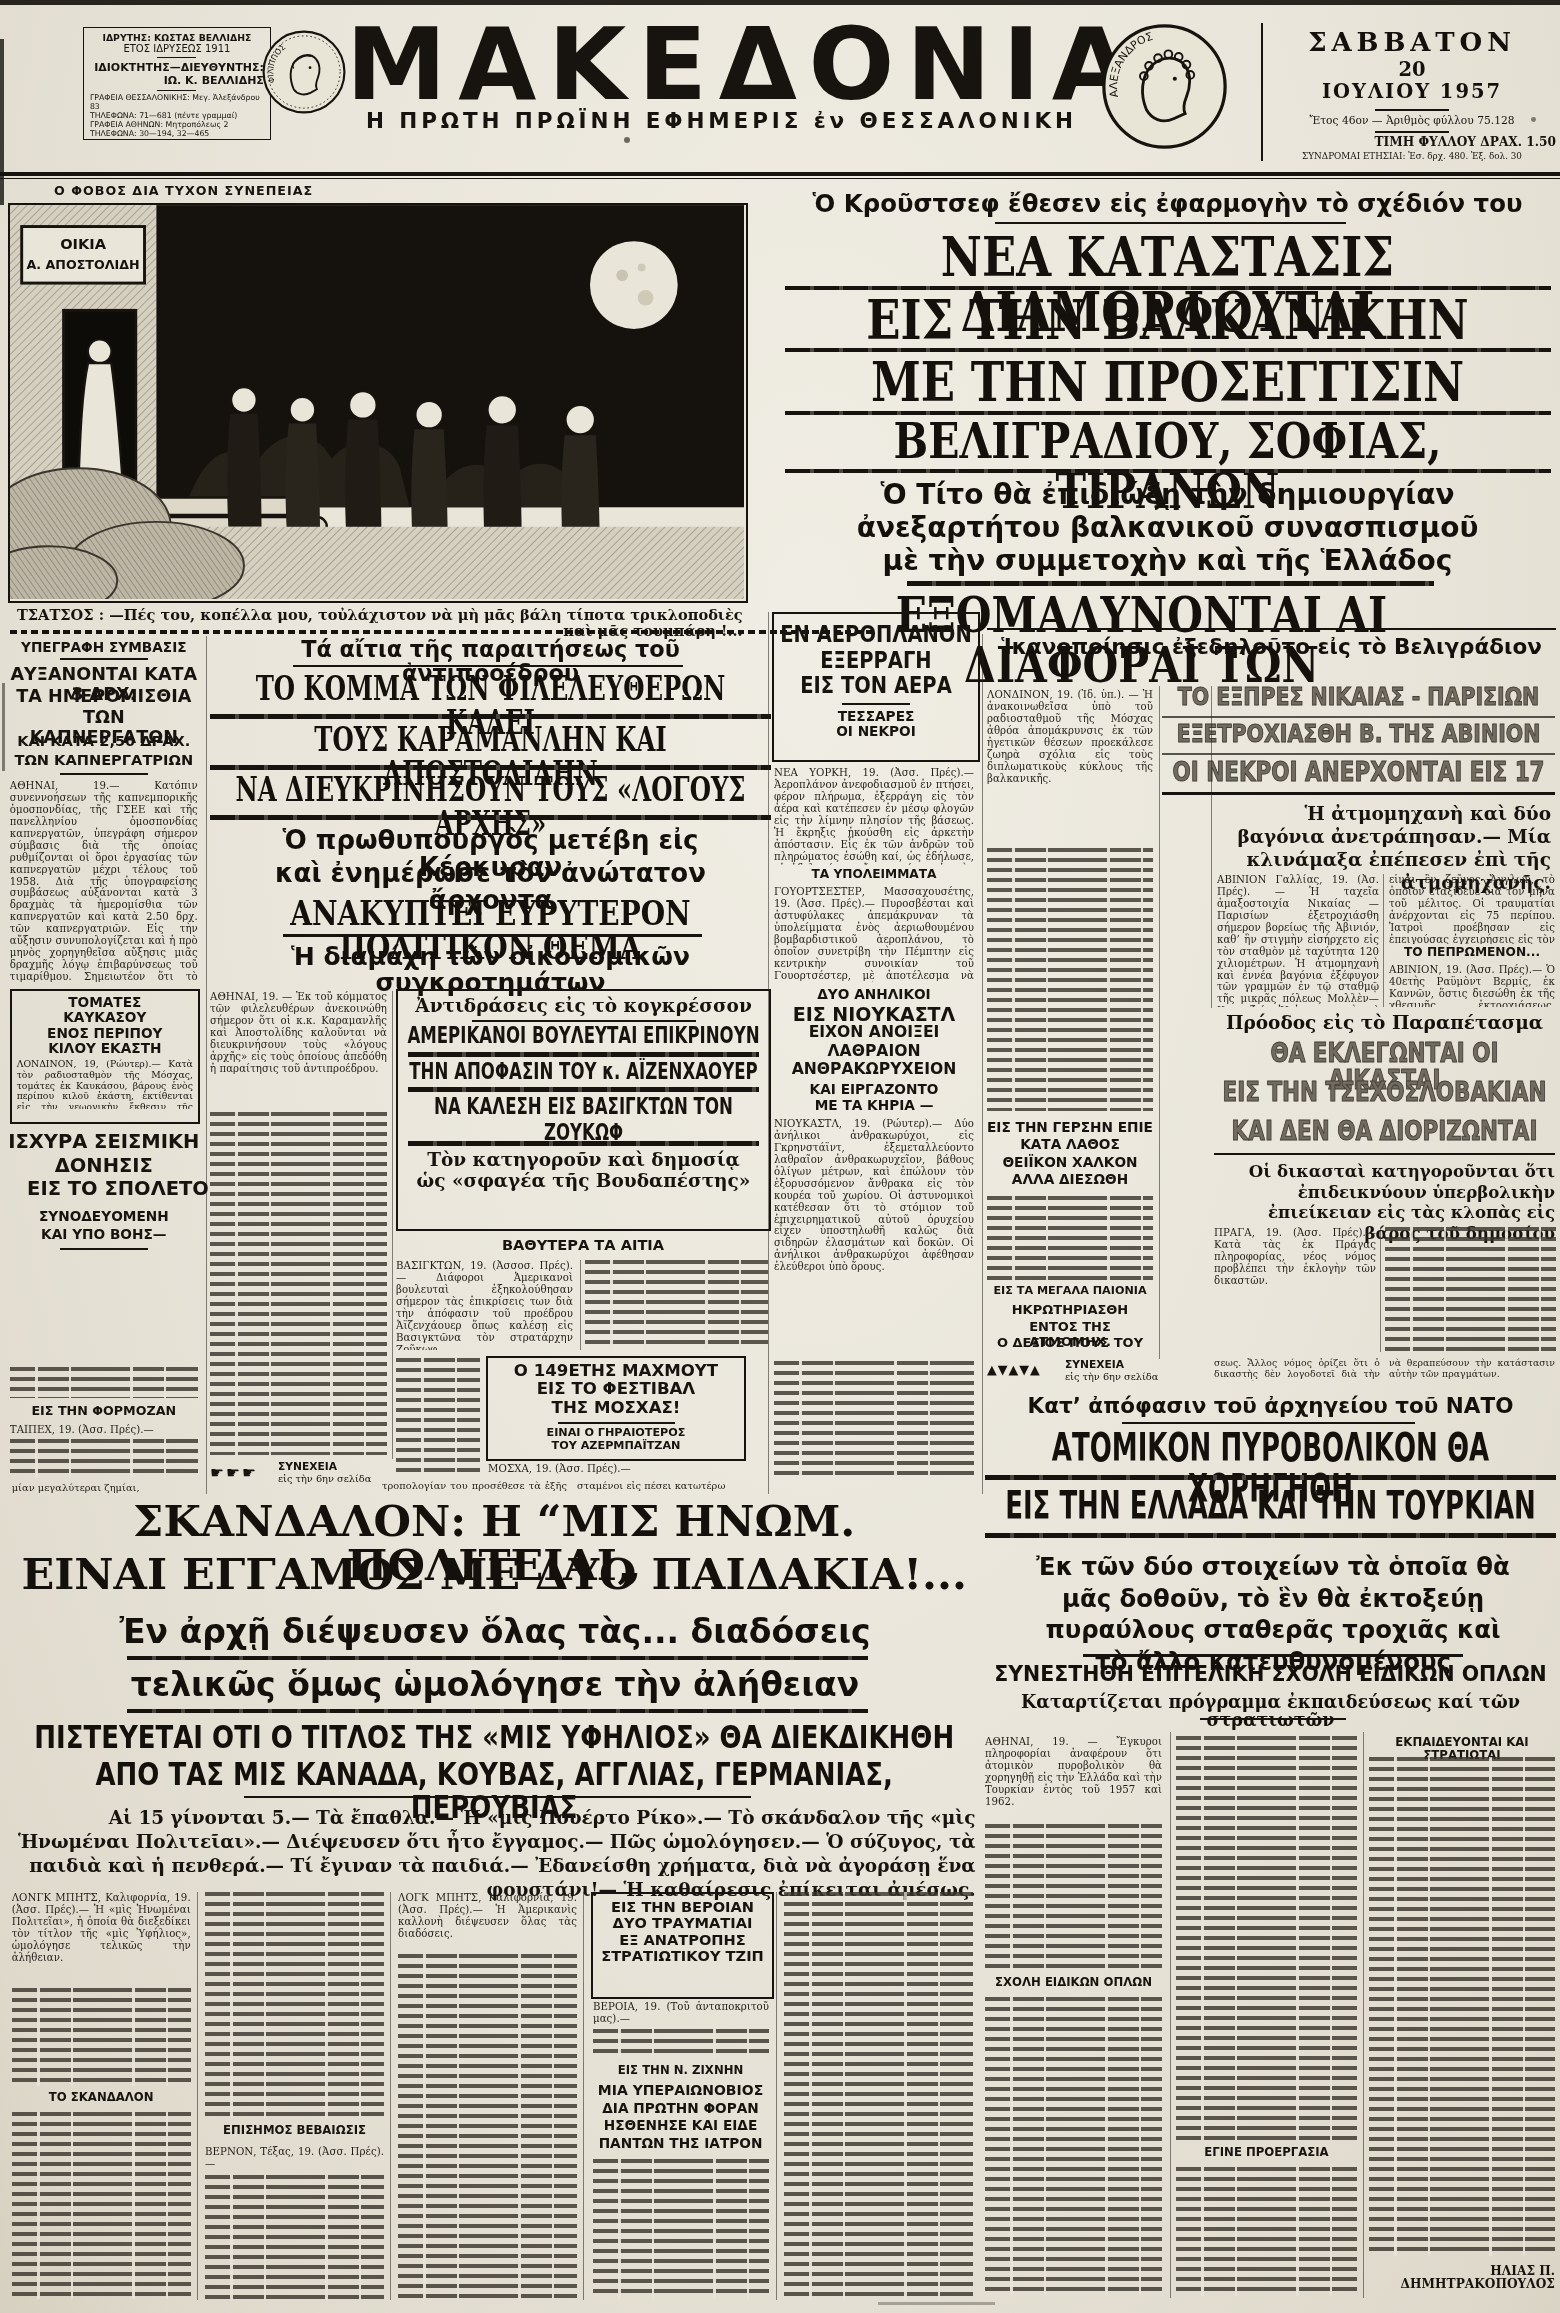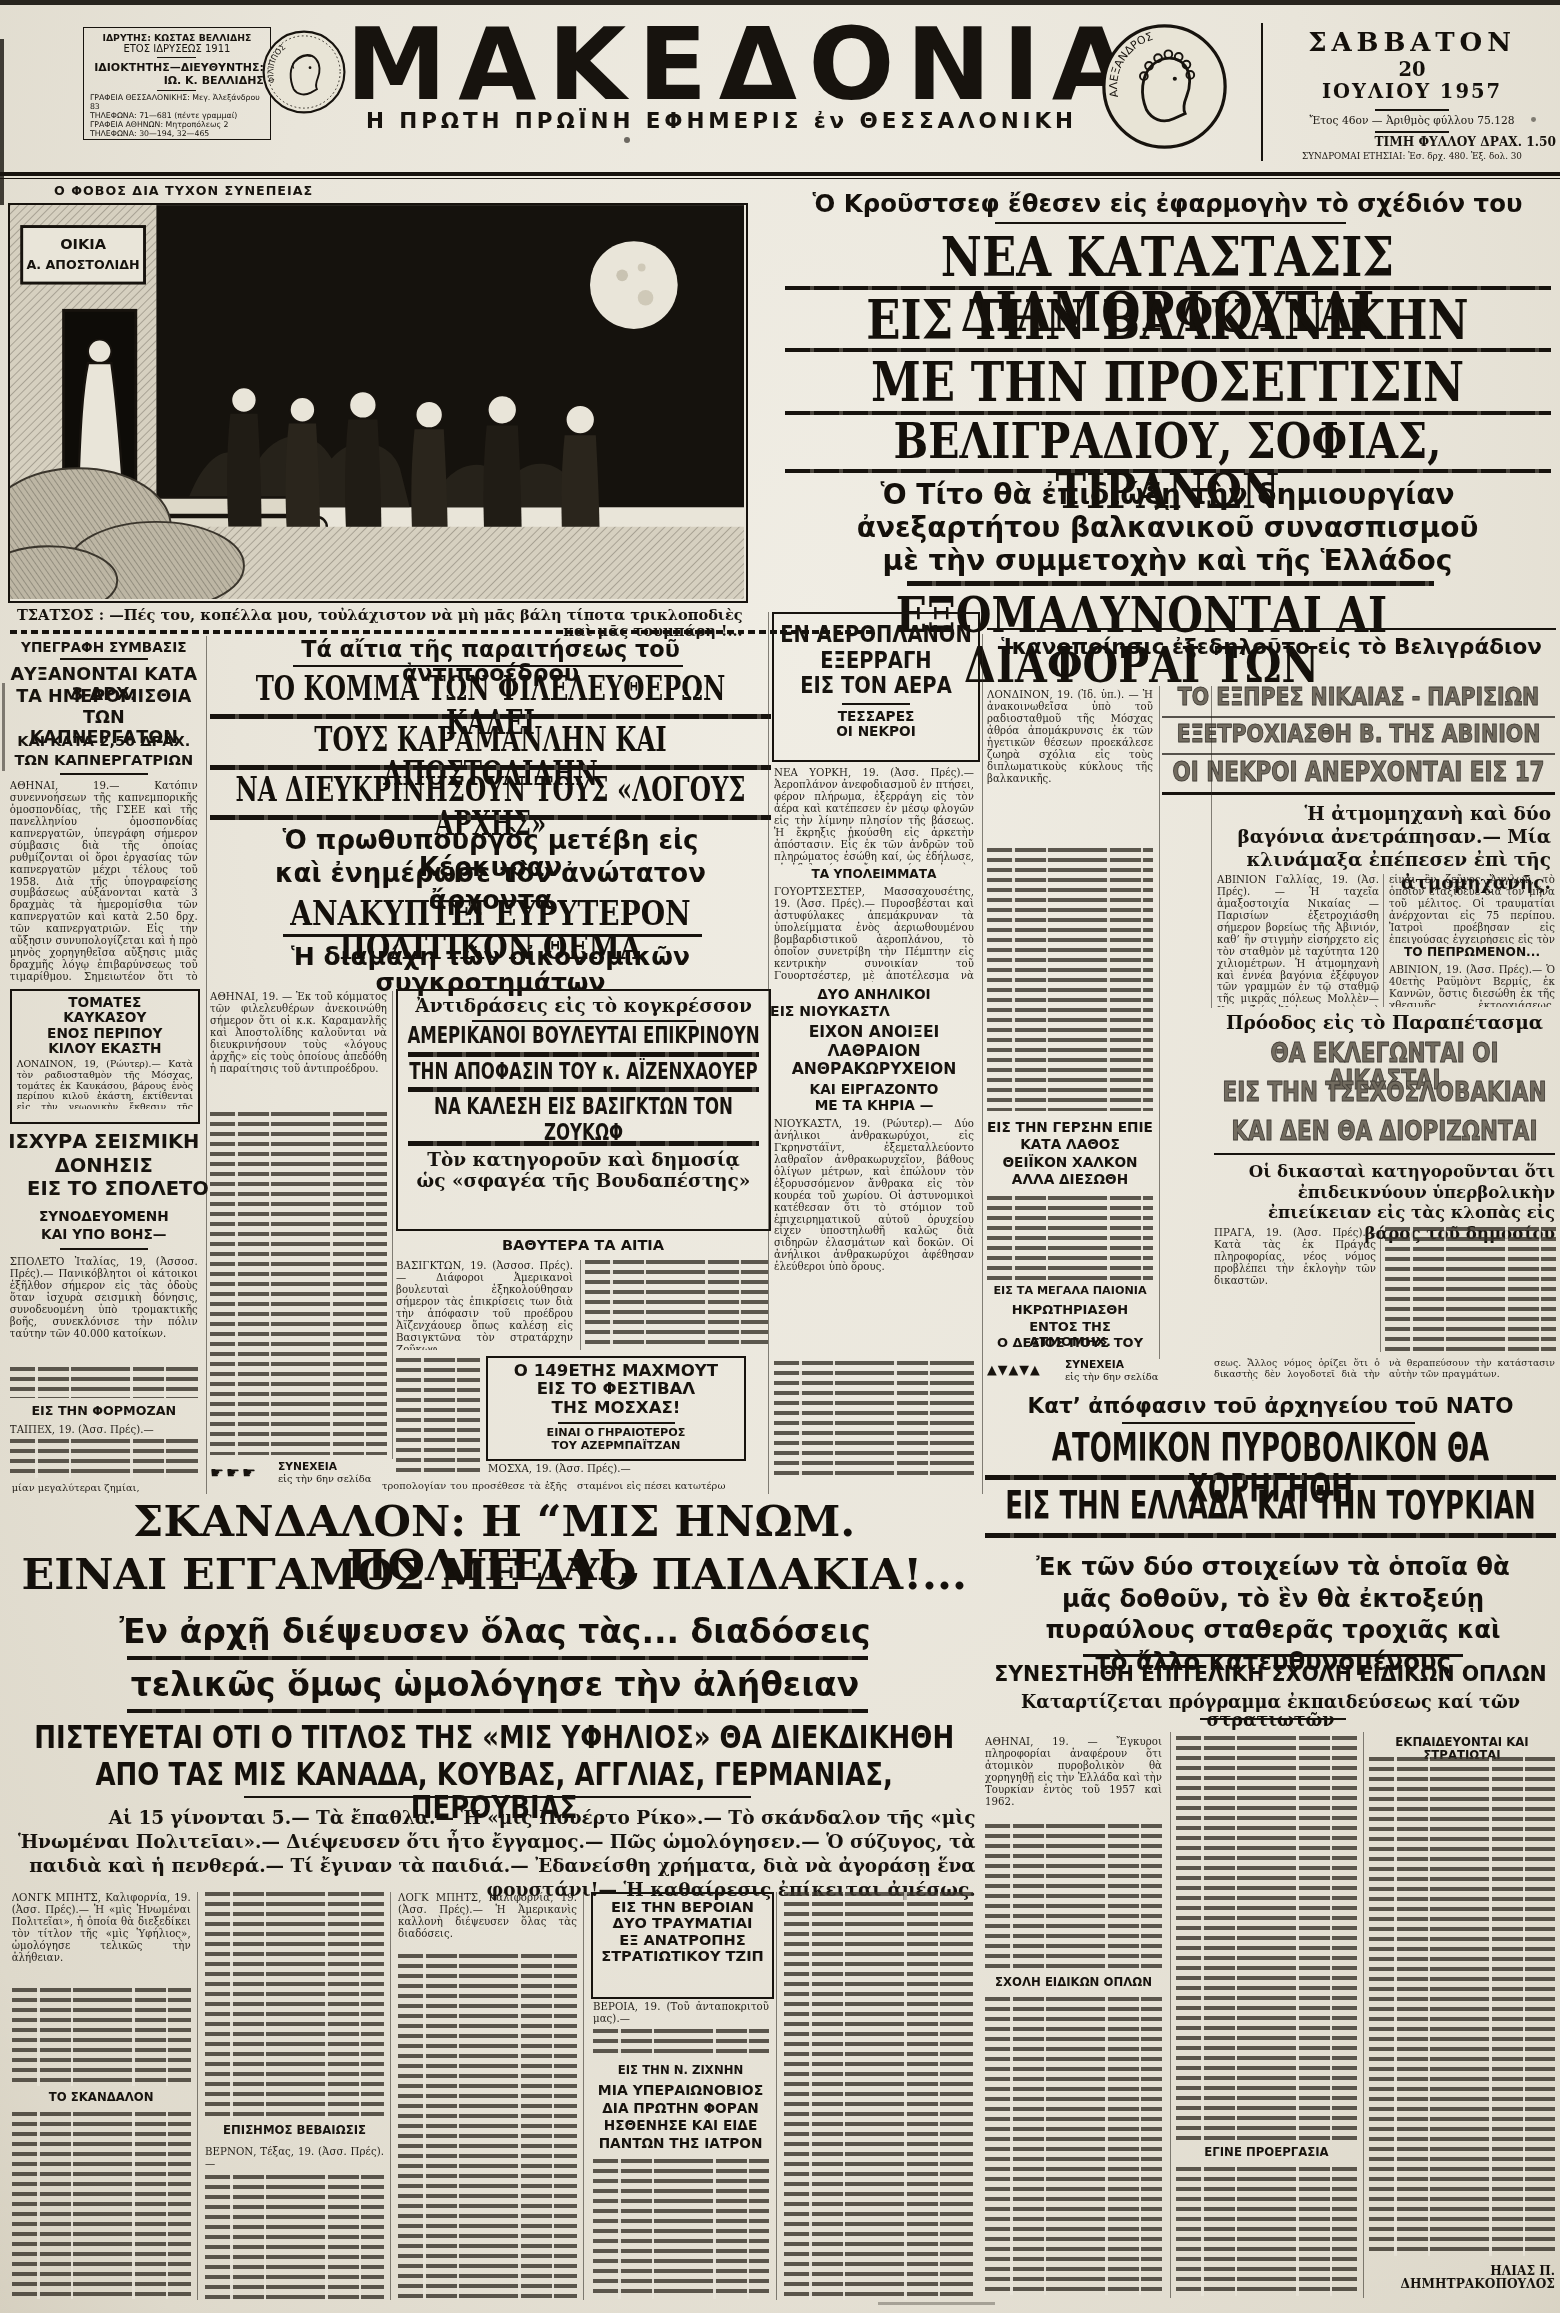--- a/index.html
+++ b/index.html
@@ -203,21 +203,20 @@
     <div class="sh" style="position:static;font-size:13.7px">ΚΙΛΟΥ ΕΚΑΣΤΗ</div>
     <div style="font-size:9.3px;line-height:1.15;text-align:justify;padding:2.9px 4.9px;overflow:hidden;height:47px">ΛΟΝΔΙΝΟΝ, 19, (Ρώυτερ).— Κατὰ τὸν ραδιοσταθμὸν τῆς Μόσχας, τομάτες ἐκ Καυκάσου, βάρους ἑνὸς περίπου κιλοῦ ἑκάστη, ἐκτίθενται εἰς τὴν γεωργικὴν ἔκθεσιν τῆς Μόσχας.</div>
   </div>
 
   <div class="sh" style="left:7.8px;top:1131px;width:192px;font-size:19.5px">ΙΣΧΥΡΑ ΣΕΙΣΜΙΚΗ</div>
   <div class="sh" style="left:7.8px;top:1155px;width:192px;font-size:19.5px">ΔΟΝΗΣΙΣ</div>
   <div class="sh" style="left:22px;top:1178px;width:192px;font-size:19.5px">ΕΙΣ ΤΟ ΣΠΟΛΕΤΟ</div>
   <div class="sh" style="left:7.8px;top:1209px;width:192px;font-size:13.7px">ΣΥΝΟΔΕΥΟΜΕΝΗ</div>
   <div class="sh" style="left:7.8px;top:1227px;width:192px;font-size:13.7px">ΚΑΙ ΥΠΟ ΒΟΗΣ—</div>
   <div class="hr" style="left:60px;top:1248px;width:88px;height:2px"></div>
-  <div class="bd" style="left:9.8px;top:1256px;width:188px;height:109px">ΣΠΟΛΕΤΟ Ἰταλίας, 19, (Ἀσσοσ. Πρές).— Πανικόβλητοι οἱ κάτοικοι ἐξῆλθον σήμερον εἰς τὰς ὁδοὺς ὅταν ἰσχυρὰ σεισμικὴ δόνησις, συνοδευομένη ὑπὸ τρομακτικῆς βοῆς, συνεκλόνισε τὴν πόλιν ταύτην τῶν 40.000 κατοίκων.</div>
   <div class="fill" style="left:9.8px;top:1367px;width:188px;height:31px"></div>
 
   <div class="sh" style="left:7.8px;top:1404px;width:192px;font-size:12.7px">ΕΙΣ ΤΗΝ ΦΟΡΜΟΖΑΝ</div>
   <div class="bd" style="left:9.8px;top:1424px;width:188px;height:13.7px">ΤΑΪΠΕΧ, 19. (Ἀσσ. Πρές).—</div>
   <div class="fill" style="left:9.8px;top:1439px;width:188px;height:39px"></div>
   <div class="bd" style="left:11.7px;top:1482px;width:185px;font-size:9.8px;height:12.7px">μίαν μεγαλύτεραι ζημίαι,</div>
 
   <div class="hn" style="left:210px;top:638px;width:561px;font-size:22.4px">Τά αἴτια τῆς παραιτήσεως τοῦ ἀντιπροέδρου</div>
   <div class="hr" style="left:293px;top:665px;width:390px;height:2px"></div>
 
@@ -283,21 +282,21 @@
     <div style="width:68px;height:2px;background:#17130e;margin:7.8px auto 3.9px"></div>
     <div class="sh" style="position:static;font-size:13.7px">ΤΕΣΣΑΡΕΣ</div>
     <div class="sh" style="position:static;font-size:13.7px">ΟΙ ΝΕΚΡΟΙ</div>
   </div>
 
   <div class="bd" style="left:774px;top:767px;width:200px;height:98px">ΝΕΑ ΥΟΡΚΗ, 19. (Ἀσσ. Πρές).— Ἀεροπλάνον ἀνεφοδιασμοῦ ἐν πτήσει, φέρον πλήρωμα, ἐξερράγη εἰς τὸν ἀέρα καὶ κατέπεσεν ἐν μέσῳ φλογῶν εἰς τὴν λίμνην πλησίον τῆς βάσεως. Ἡ ἔκρηξις ἠκούσθη εἰς ἀρκετὴν ἀπόστασιν. Εἷς ἐκ τῶν ἀνδρῶν τοῦ πληρώματος ἐσώθη καί, ὡς ἐδήλωσε, οἱ ἀδελφοί του ἔχουν πέσει εἰς τὴν λίμνην.</div>
   <div class="sh" style="left:772px;top:868px;width:204px;font-size:12.2px">ΤΑ ΥΠΟΛΕΙΜΜΑΤΑ</div>
   <div class="bd" style="left:774px;top:886px;width:200px;height:96px">ΓΟΥΟΡΤΣΕΣΤΕΡ, Μασσαχουσέτης, 19. (Ἀσσ. Πρές).— Πυροσβέσται καὶ ἀστυφύλακες ἀπεμάκρυναν τὰ ὑπολείμματα ἑνὸς ἀεριωθουμένου βομβαρδιστικοῦ ἀεροπλάνου, τὸ ὁποῖον συνετρίβη τὴν Πέμπτην εἰς κεντρικὴν συνοικίαν τοῦ Γουορτσέστερ, μὲ ἀποτέλεσμα νὰ φονευθοῦν δύο ἀεροπόροι καὶ νὰ καταστραφοῦν ἓξ οἰκίαι.</div>
 
   <div class="sh" style="left:772px;top:987px;width:204px;font-size:13.7px">ΔΥΟ ΑΝΗΛΙΚΟΙ</div>
-  <div class="sh" style="left:728px;top:1004px;width:204px;font-size:14px">ΕΙΣ ΝΙΟΥΚΑΣΤΛ</div>
+  <div class="sh" style="left:772px;top:1004px;width:204px;font-size:19px">ΕΙΣ ΝΙΟΥΚΑΣΤΛ</div>
   <div class="sh" style="left:772px;top:1024px;width:204px;font-size:15.6px">ΕΙΧΟΝ ΑΝΟΙΞΕΙ</div>
   <div class="sh" style="left:772px;top:1043px;width:204px;font-size:15.6px">ΛΑΘΡΑΙΟΝ</div>
   <div class="sh" style="left:772px;top:1061px;width:204px;font-size:15.6px">ΑΝΘΡΑΚΩΡΥΧΕΙΟΝ</div>
   <div class="sh" style="left:772px;top:1082px;width:204px;font-size:13.7px">ΚΑΙ ΕΙΡΓΑΖΟΝΤΟ</div>
   <div class="sh" style="left:772px;top:1098px;width:204px;font-size:13.7px">ΜΕ ΤΑ ΚΗΡΙΑ —</div>
   <div class="bd" style="left:774px;top:1118px;width:200px;height:240px">ΝΙΟΥΚΑΣΤΛ, 19. (Ρώυτερ).— Δύο ἀνήλικοι ἀνθρακωρύχοι, εἰς Γκρηνστάϊντ, ἐξεμεταλλεύοντο λαθραῖον ἀνθρακωρυχεῖον, βάθους ὀλίγων μέτρων, καὶ ἐπώλουν τὸν ἐξορυσσόμενον ἄνθρακα εἰς τὸν κουρέα τοῦ χωρίου. Οἱ ἀστυνομικοὶ κατέθεσαν ὅτι τὸ στόμιον τοῦ ἐπιχειρηματικοῦ αὐτοῦ ὀρυχείου εἶχεν ὑποστηλωθῆ καλῶς διὰ σιδηρῶν ἐλασμάτων καὶ δοκῶν. Οἱ ἀνήλικοι ἀνθρακωρύχοι ἀφέθησαν ἐλεύθεροι ὑπὸ ὅρους.</div>
   <div class="fill" style="left:774px;top:1361px;width:200px;height:117px"></div>
 
   <div class="vr" style="left:982px;top:634px;height:860px"></div>
   <div class="hr" style="left:987px;top:628px;width:569px;height:2px"></div>

